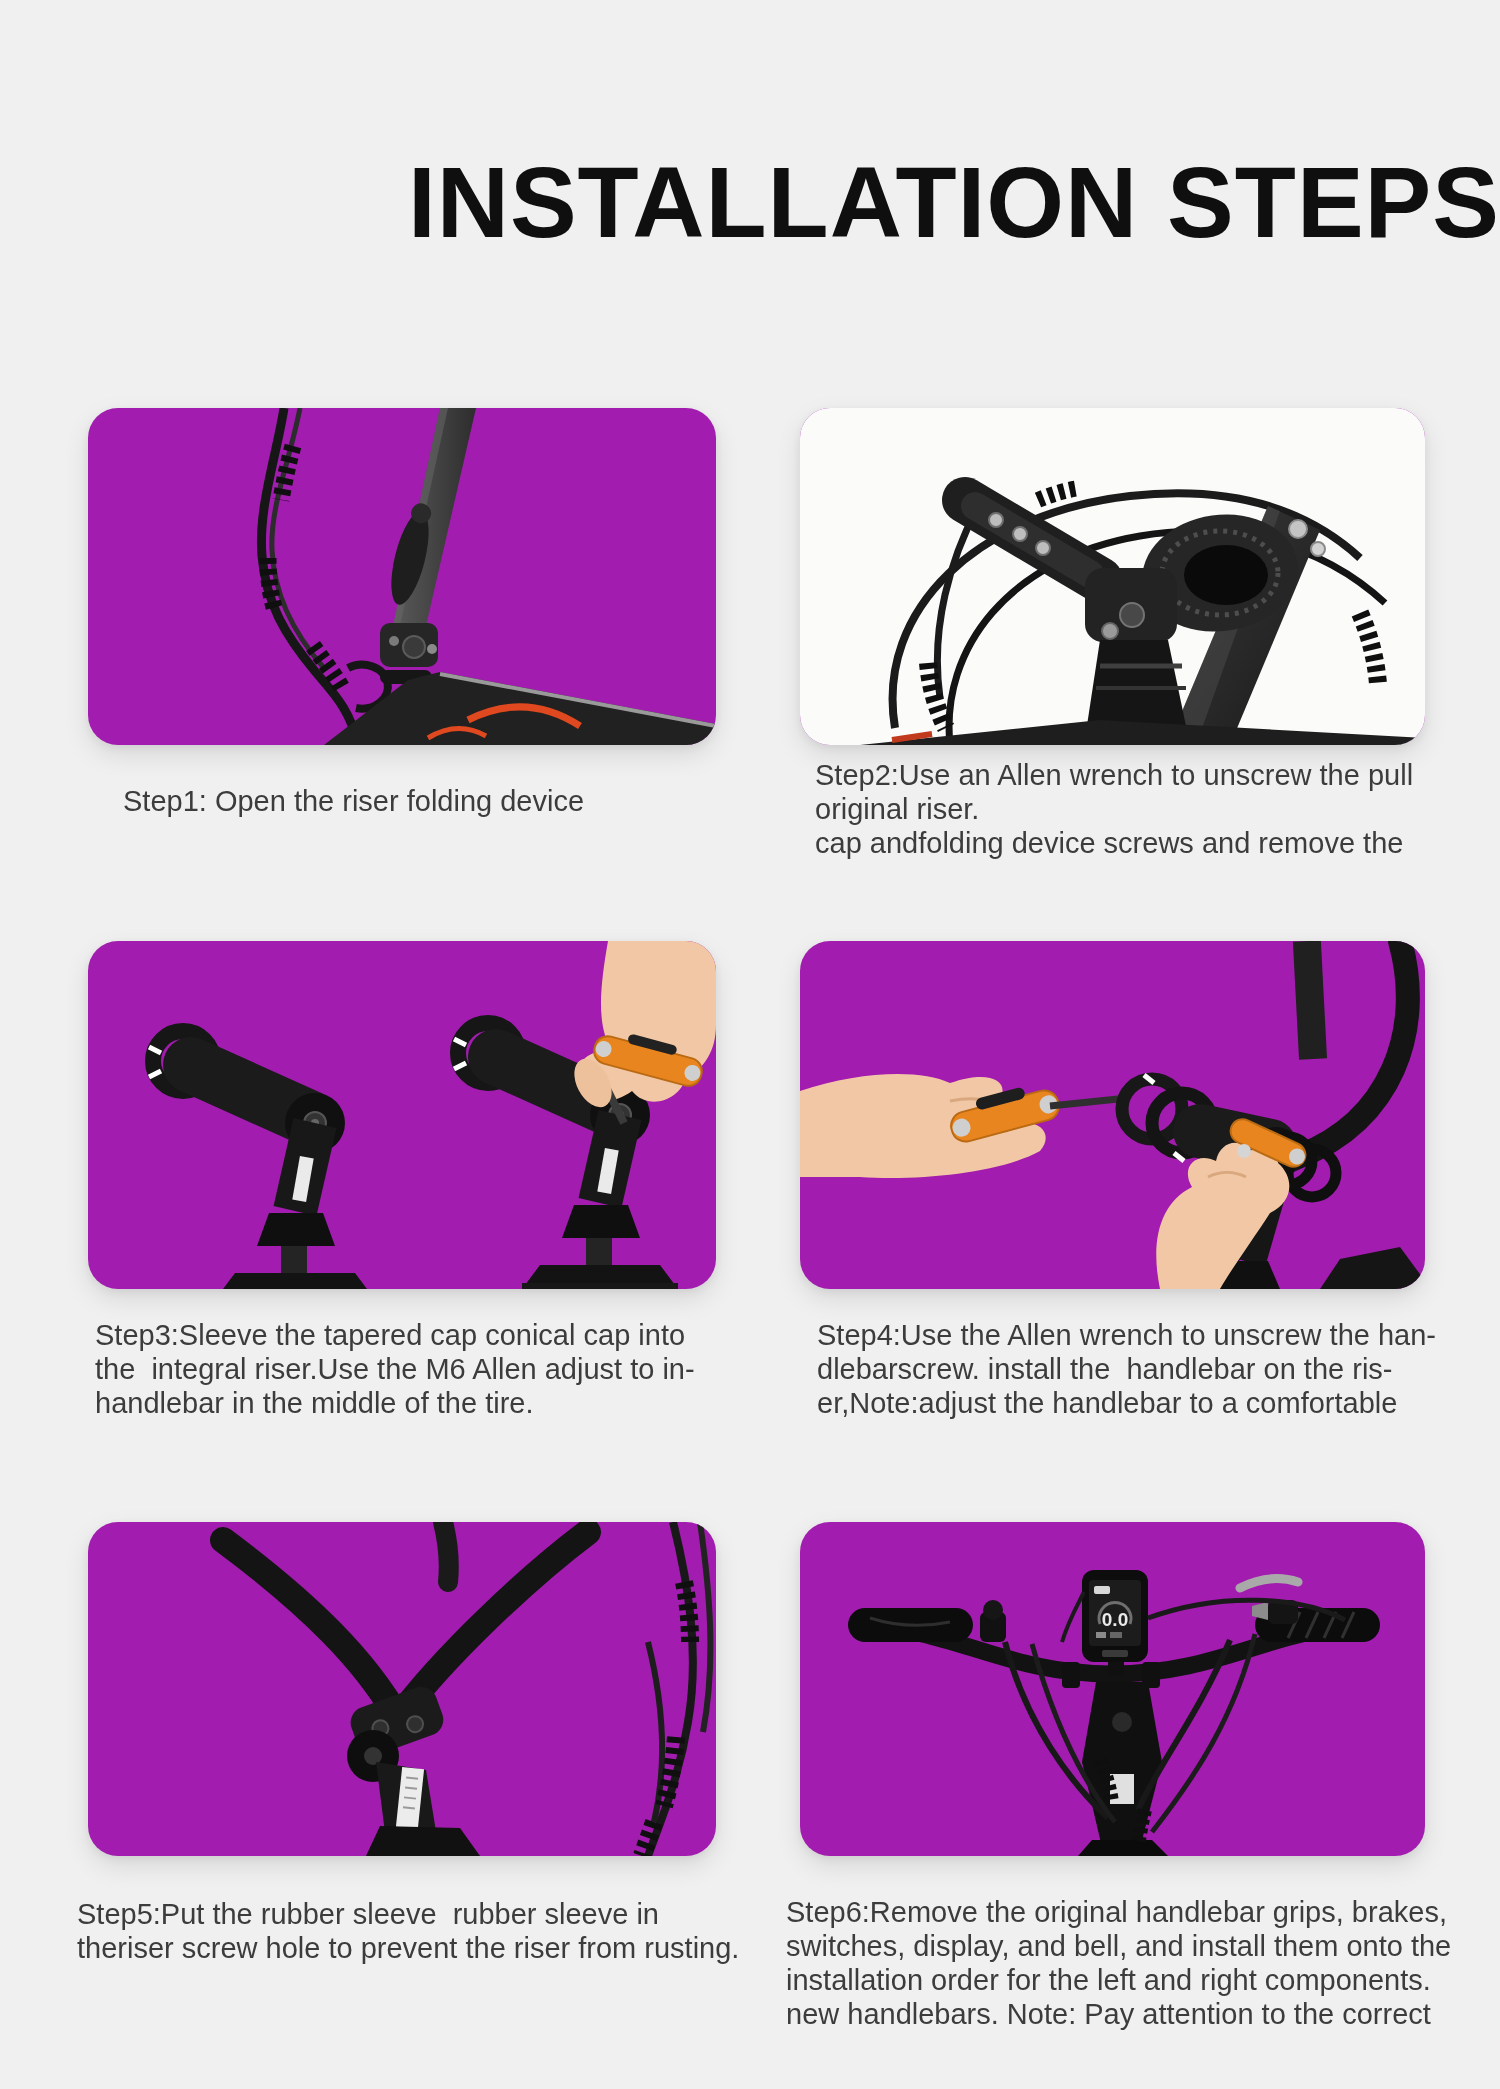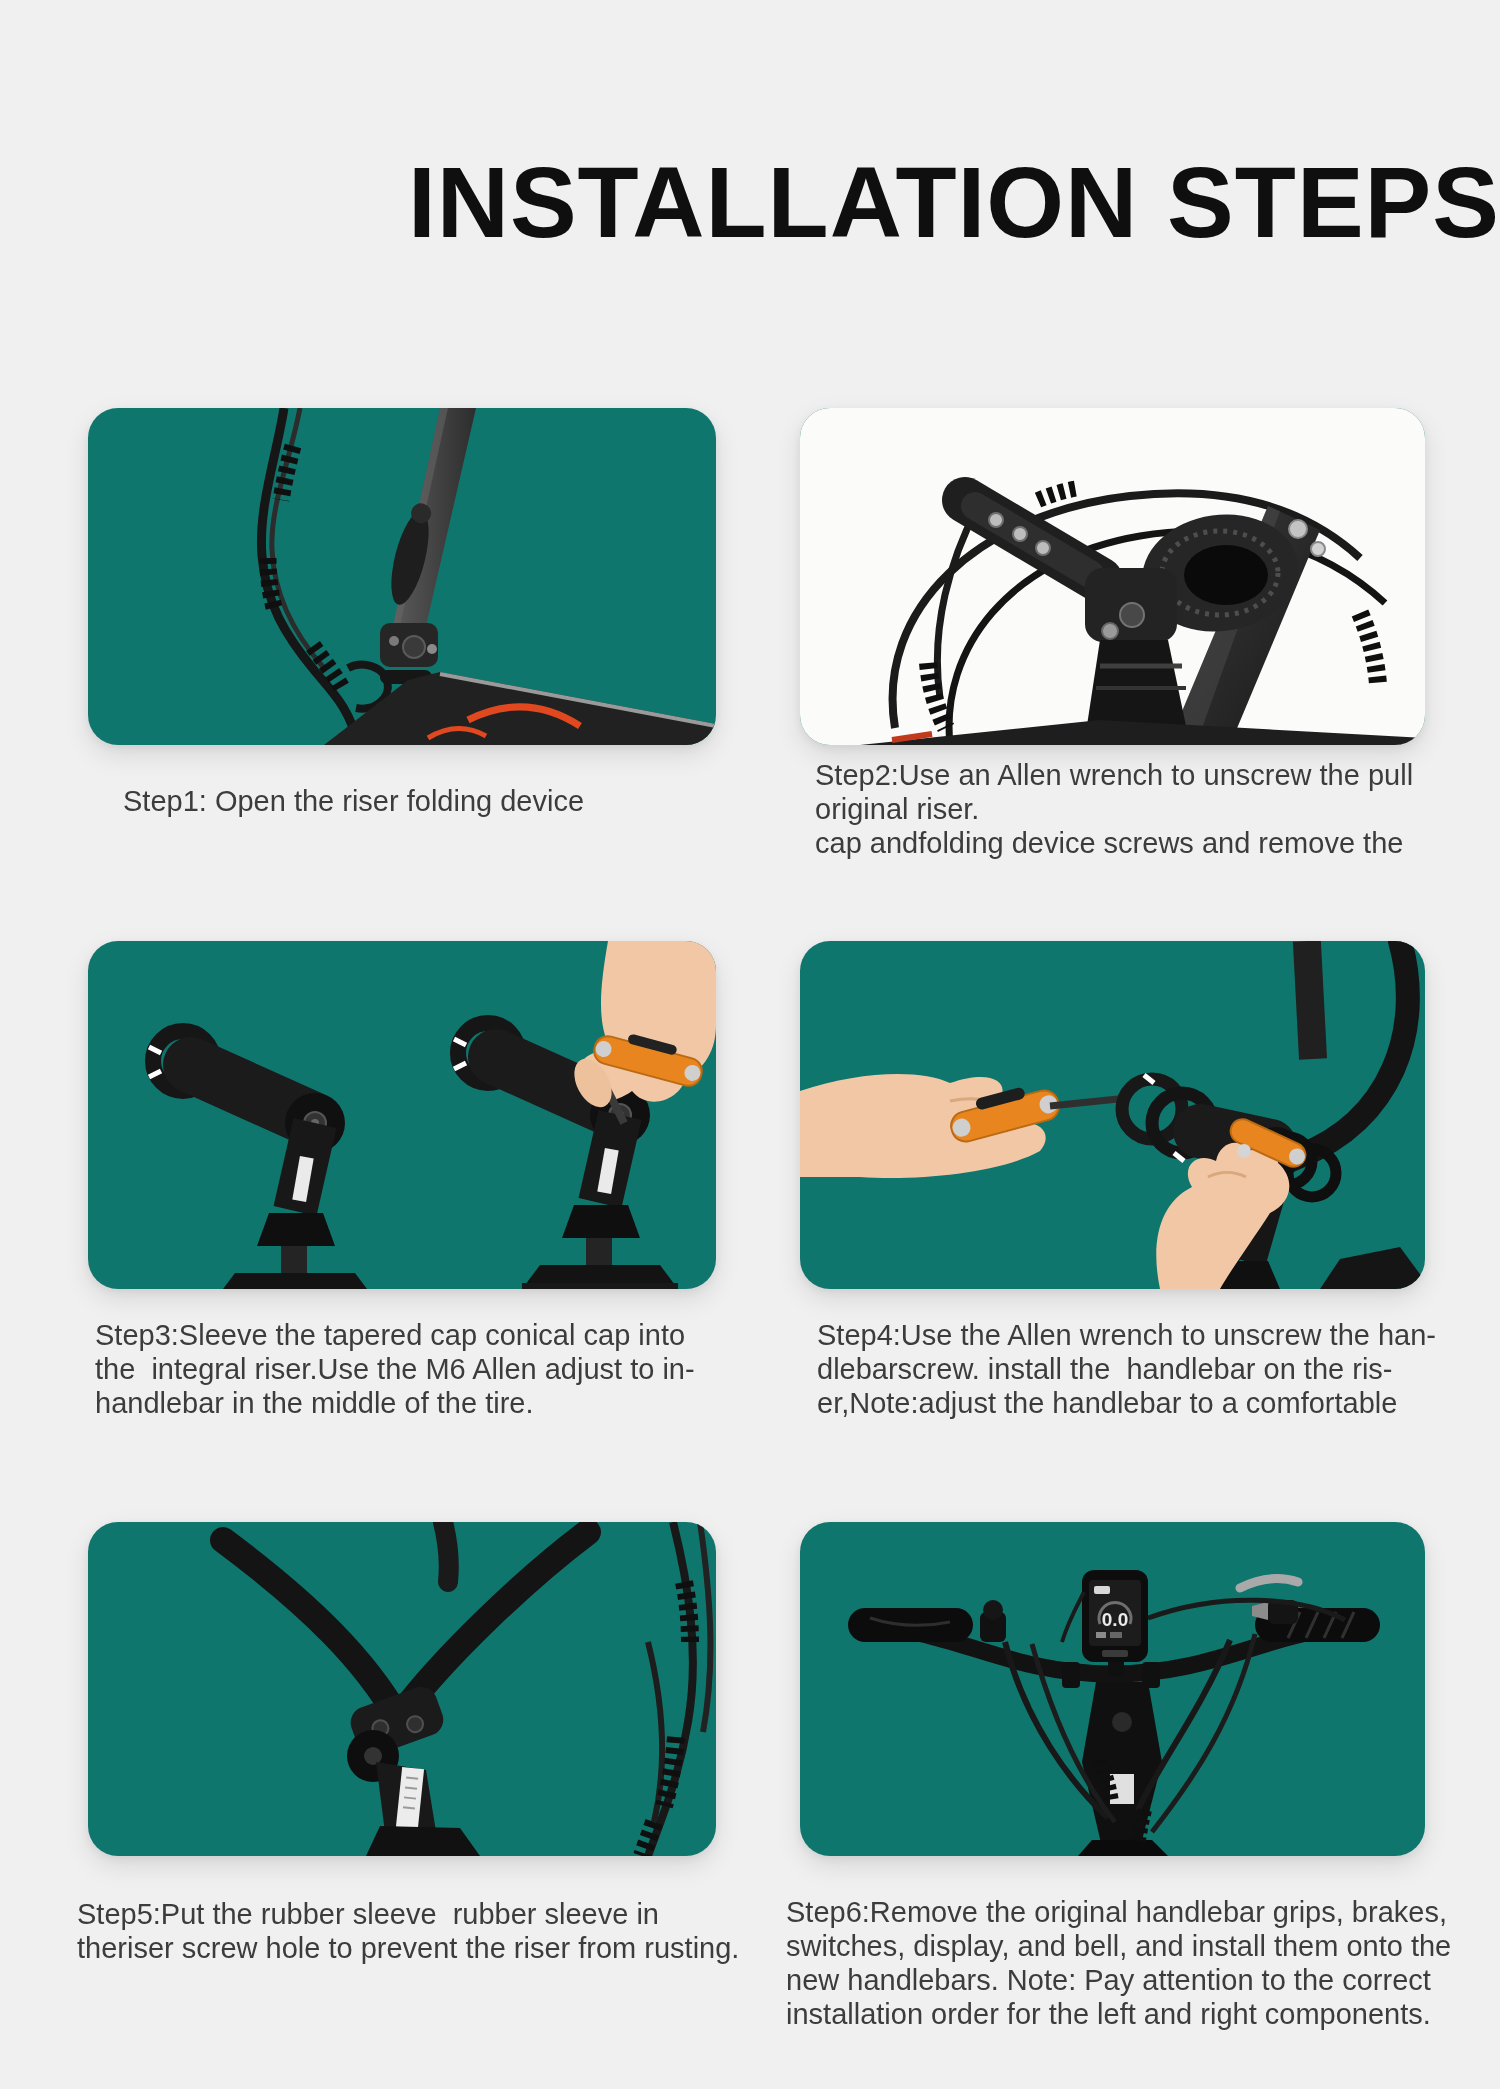--- a/index.html
+++ b/index.html
@@ -1,20 +1,20 @@
 <!DOCTYPE html>
 <html><head>
 <meta charset="utf-8">
 <style>
   html,body{margin:0;padding:0;}
   .page{position:relative;width:1500px;height:2089px;background:#f0f0f0;overflow:hidden;
         font-family:"Liberation Sans",sans-serif;}
   .title{position:absolute;top:150px;left:0;width:1500px;text-align:right;
          font-size:100px;font-weight:700;letter-spacing:1px;color:#0f0f0f;line-height:1.04;}
-  .card{position:absolute;background:#0f766e;border-radius:30px;overflow:hidden;
+  .card{position:absolute;background:#a21caf;border-radius:30px;overflow:hidden;
         box-shadow:0 10px 26px rgba(0,0,0,.10),0 3px 8px rgba(0,0,0,.06);}
   .c1{left:88px;top:408px;width:628px;height:337px}
   .c2{left:800px;top:408px;width:625px;height:337px}
   .c3{left:88px;top:941px;width:628px;height:348px}
   .c4{left:800px;top:941px;width:625px;height:348px}
   .c5{left:88px;top:1522px;width:628px;height:334px}
   .c6{left:800px;top:1522px;width:625px;height:334px}
   .card svg{display:block;width:100%;height:100%;}
   .caption{position:absolute;color:#3c3c3c;font-size:29px;line-height:34px;}
   .caption .cl{display:block;white-space:pre;}
@@ -322,17 +322,17 @@
   </div>
 
   <div class="caption t5">
     <span class="cl">Step5:Put the rubber sleeve  rubber sleeve in</span>
     <span class="cl">theriser screw hole to prevent the riser from rusting.</span>
   </div>
 
   <div class="caption t6">
     <span class="cl">Step6:Remove the original handlebar grips, brakes,</span>
     <span class="cl">switches, display, and bell, and install them onto the</span>
+    <span class="cl">installation order for the left and right components.</span>
     <span class="cl">new handlebars. Note: Pay attention to the correct</span>
-    <span class="cl">installation order for the left and right components.</span>
   </div>
 
 </div>
 
 </body></html>

